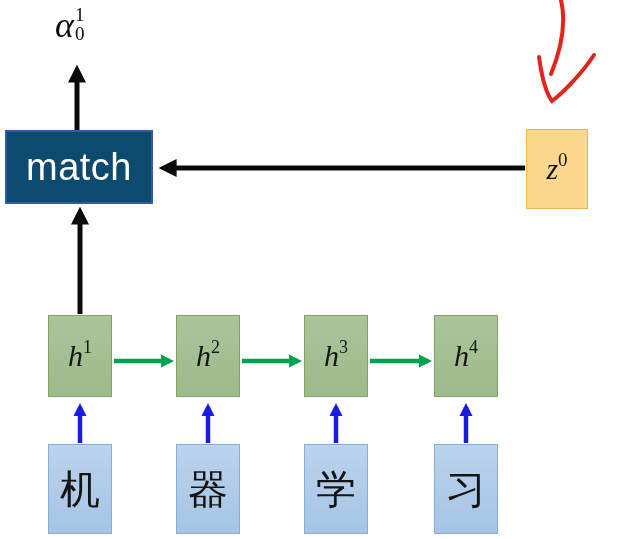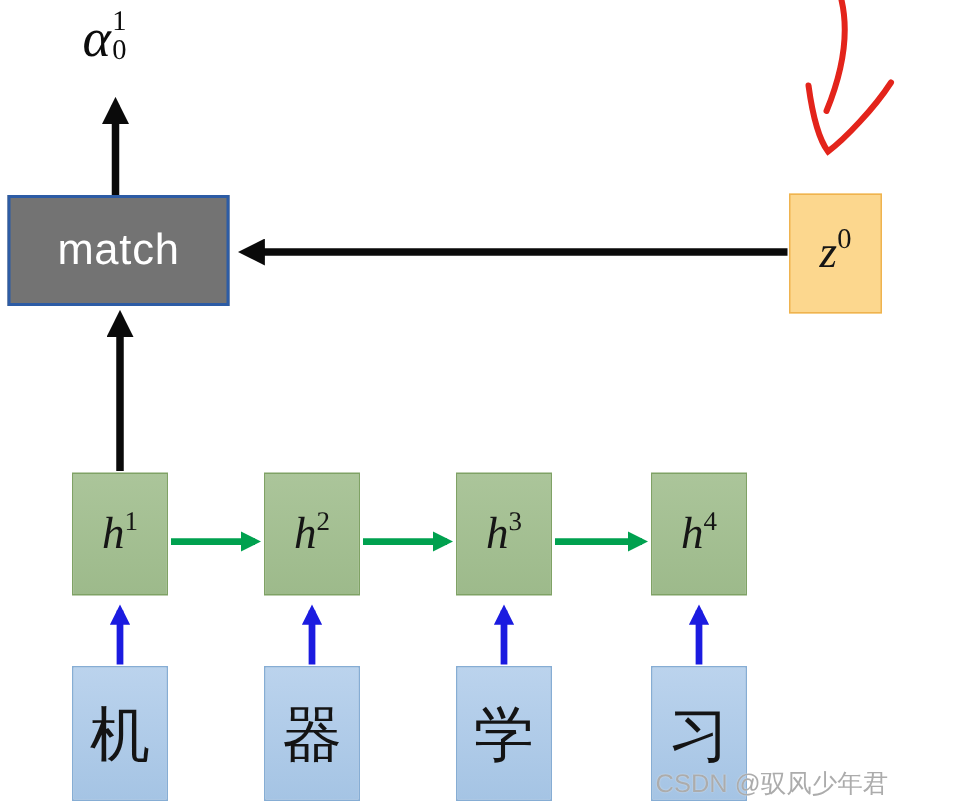--- a/index.html
+++ b/index.html
@@ -40,27 +40,27 @@
     font-size: 19px;
     line-height: 1.0;
     margin-left: 1px;
     transform: translateY(-1px);
   }
 
   
   .match-box {
     left: 5px; top: 130px;
     width: 148px; height: 74px;
-    background: #737373;
+    background: #0c4a6e;
     border: 2px solid #2d5ca5;
     display: flex;
     align-items: center;
     justify-content: center;
     color: #ffffff;
-    font-size: 29px;
+    font-size: 38px;
     font-weight: 400;
     letter-spacing: 0.5px;
   }
 
   
   .z0-box {
     left: 526px; top: 129px;
     width: 62px; height: 80px;
     background: #fcd78e;
     border: 1.5px solid #efb34f;
@@ -195,15 +195,14 @@
   <div class="abs tokenbox col-1">
     <span>器</span>
   </div>
   <div class="abs tokenbox col-2">
     <span>学</span>
   </div>
   <div class="abs tokenbox col-3">
     <span>习</span>
   </div>
 
-  <div class="abs watermark">CSDN @驭风少年君</div>
 
 </div>
 
 </body></html>

